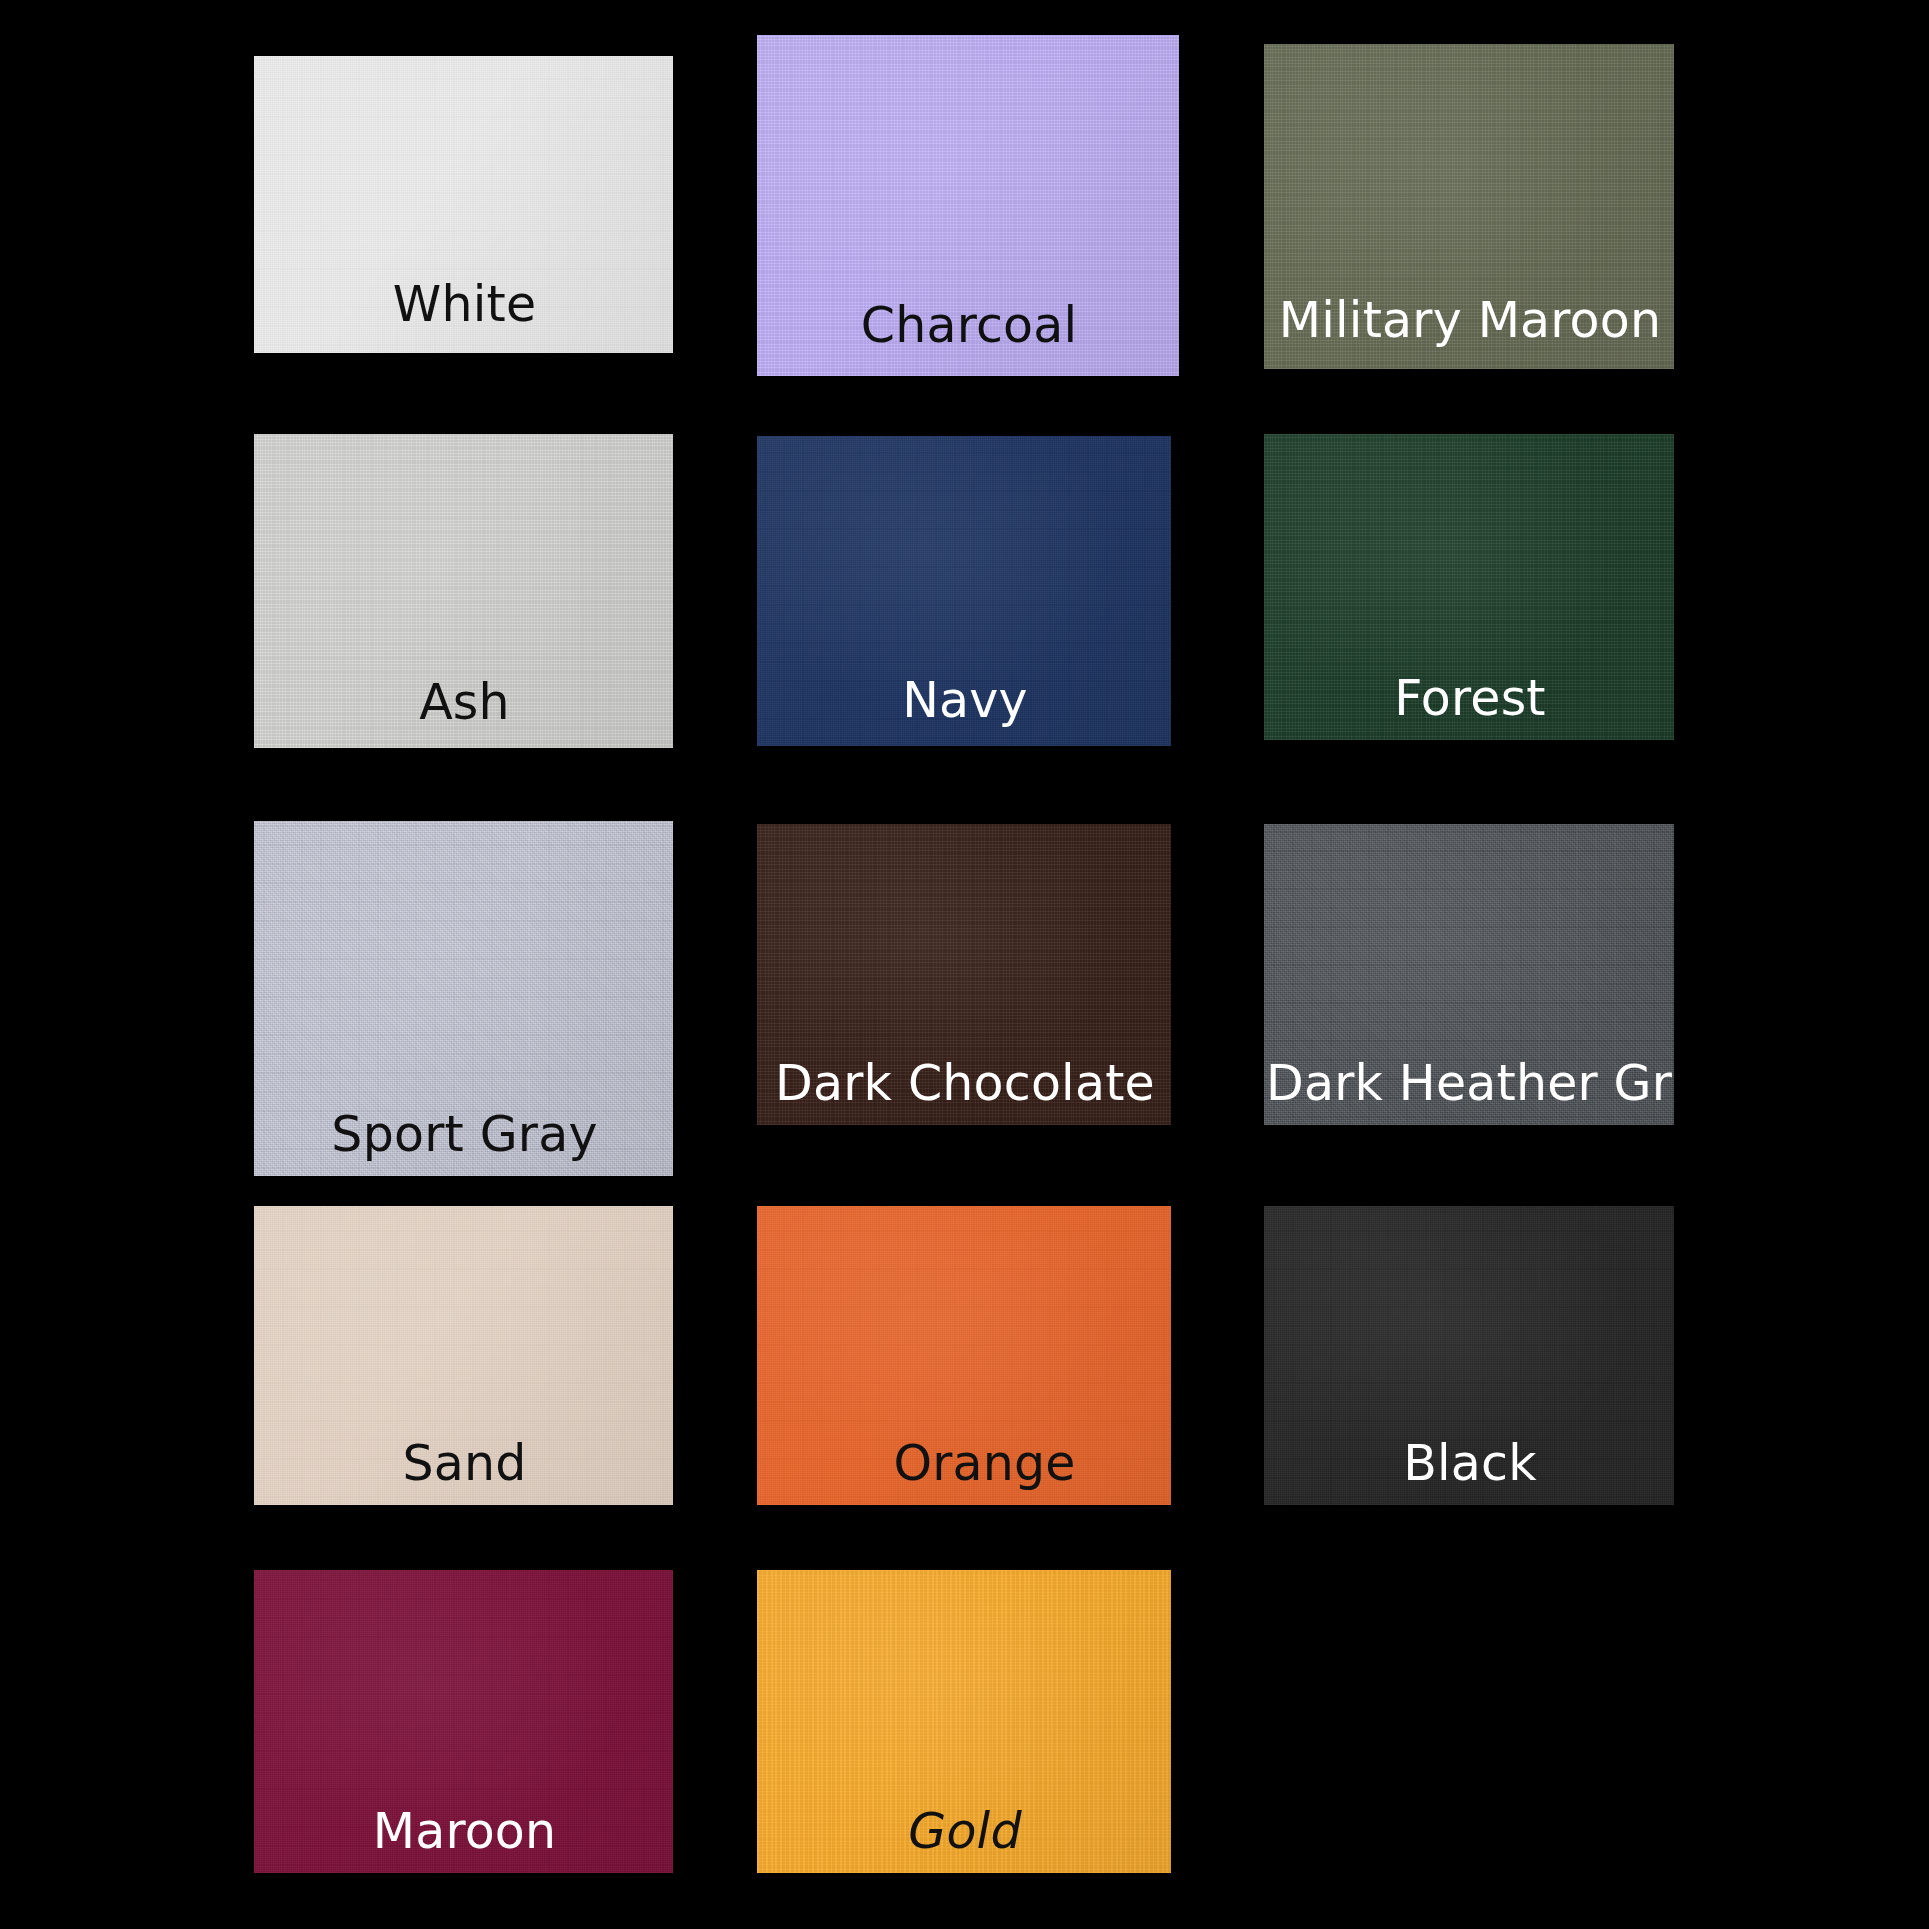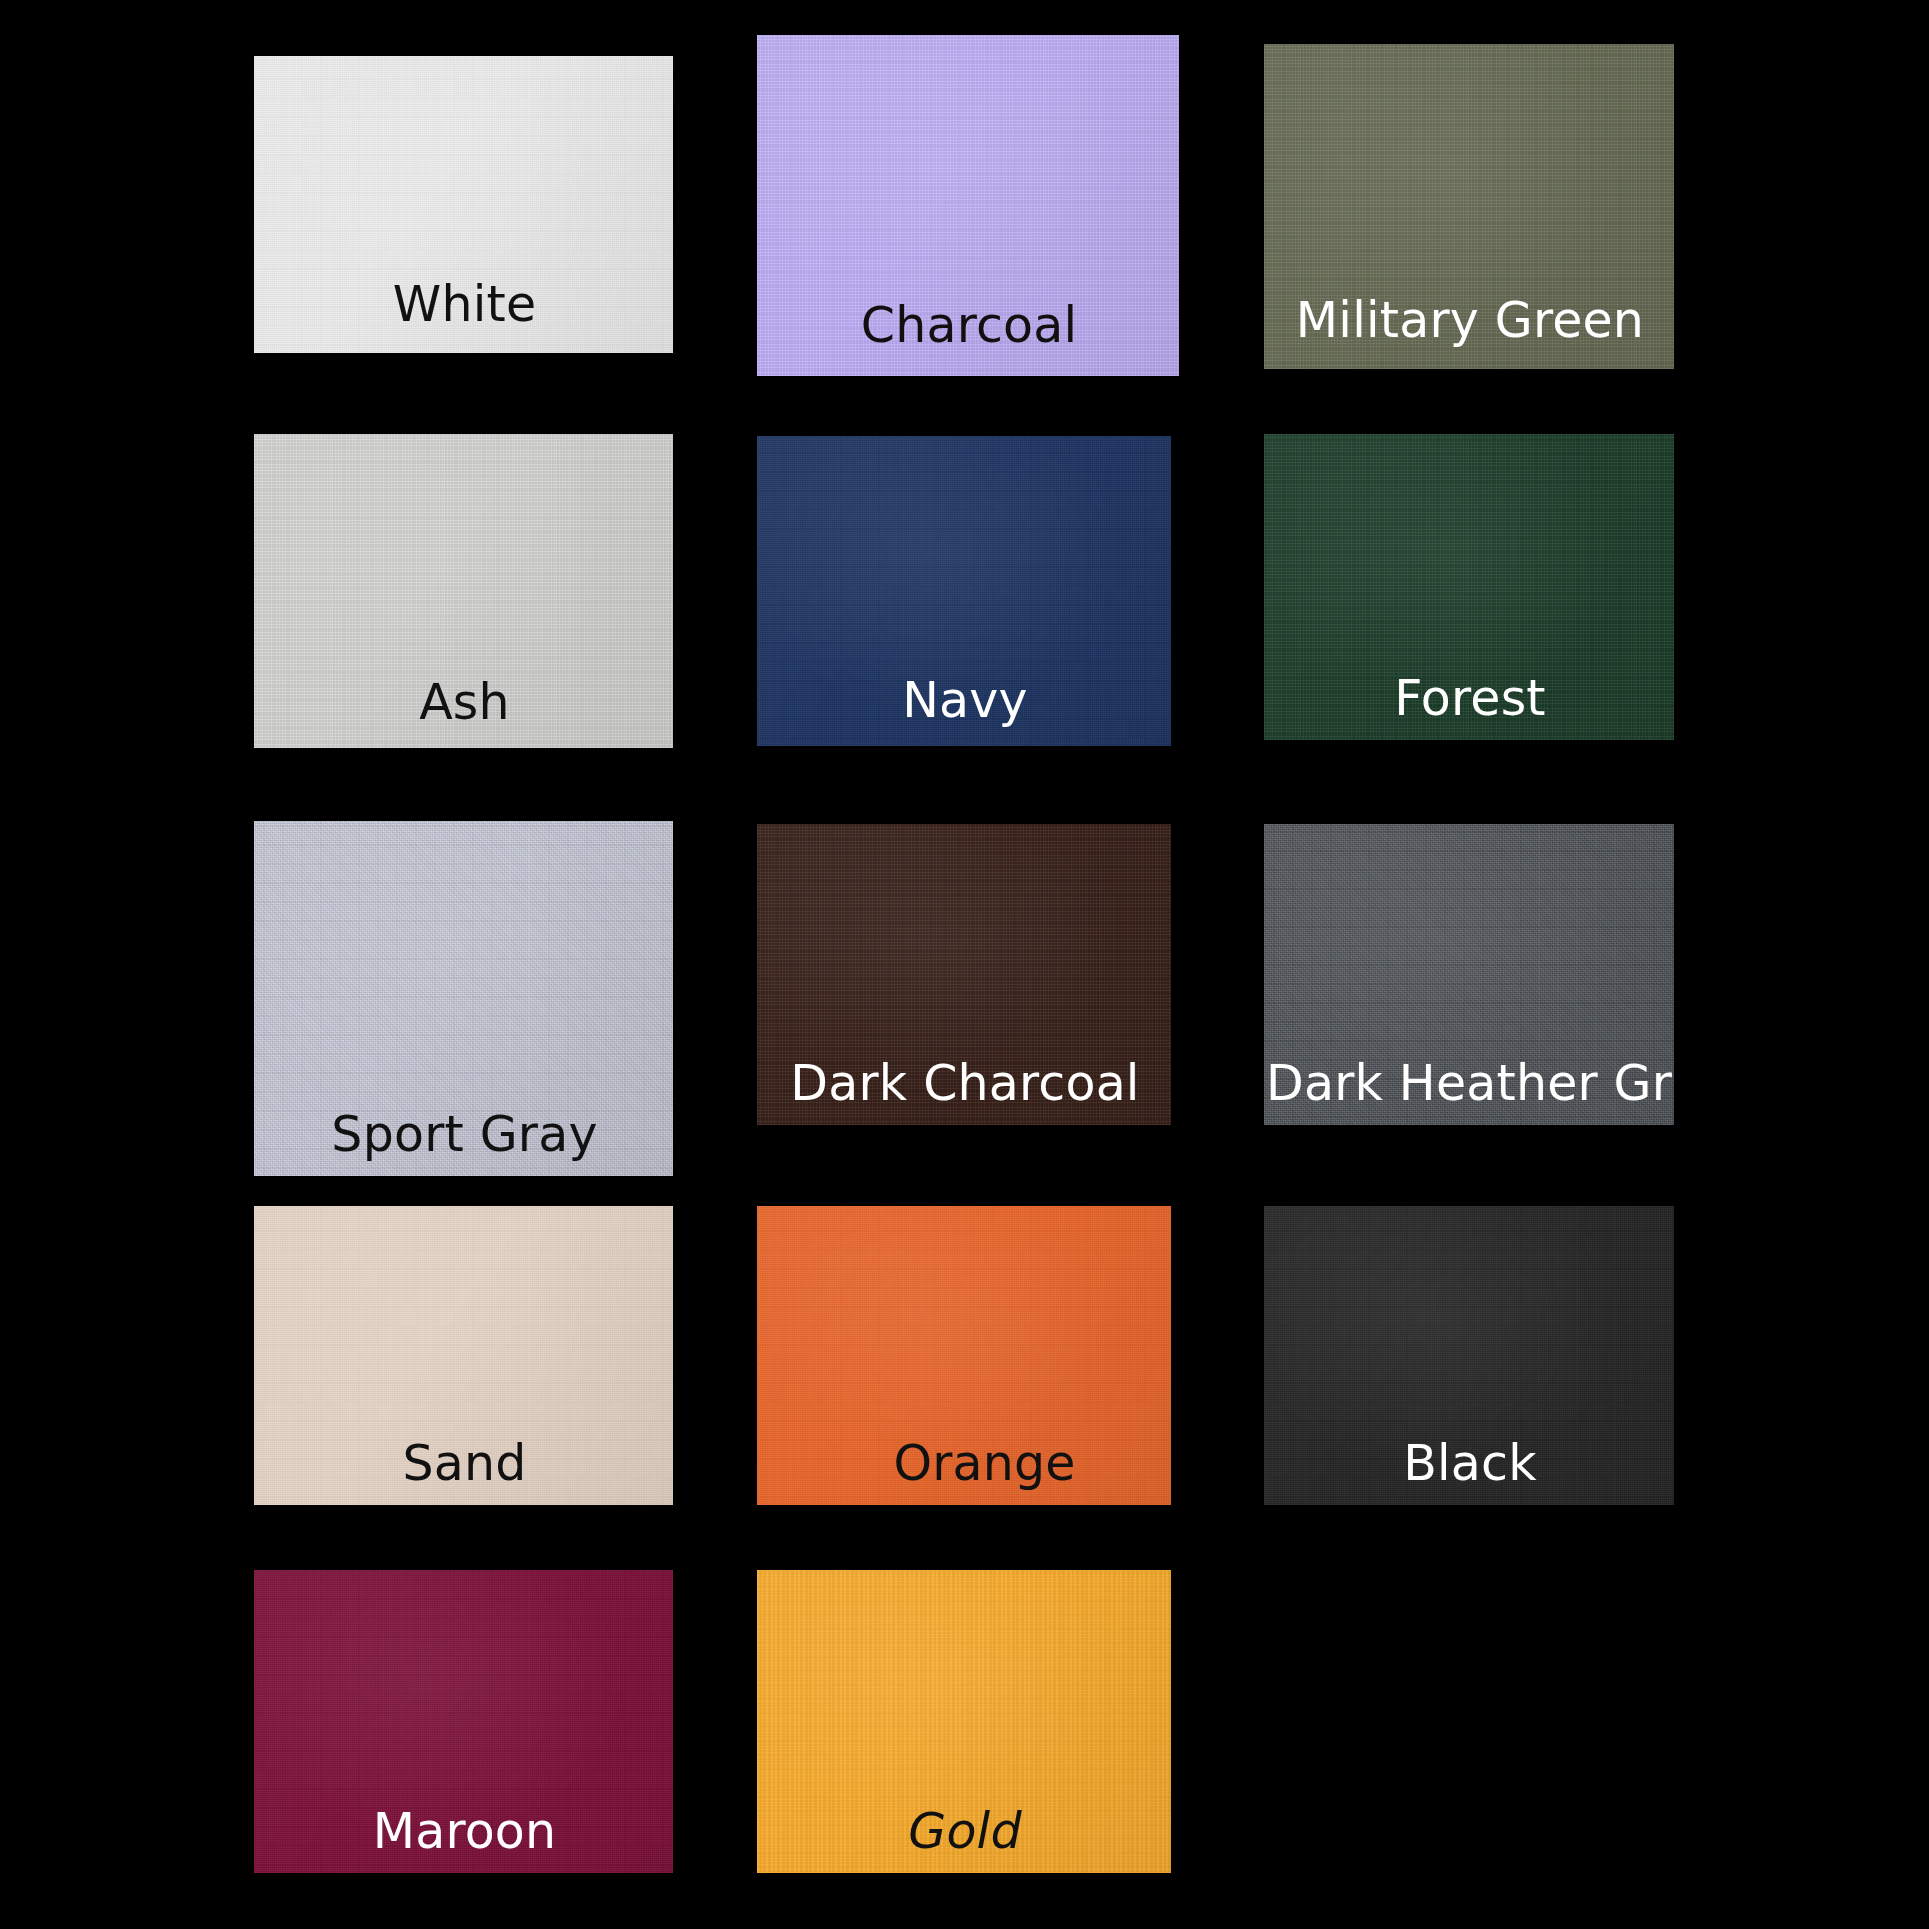--- a/index.html
+++ b/index.html
@@ -77,21 +77,21 @@
       <div class="swatch-label" style="color: rgb(17, 17, 17); font-size: 49px; bottom: 20.4px;">White</div>
     </div>
     <div class="swatch tex-weave" style="left: 757px; top: 35px; width: 422px; height: 341px; background: #c4b5fd;">
       <div class="swatch-fabric"></div>
       <div class="swatch-shade" style="background: radial-gradient(at 42% 38%, rgba(255, 255, 255, 0.055) 0%, rgba(255, 255, 255, 0) 58%), linear-gradient(125deg, rgba(255, 255, 255, 0.035) 0%, rgba(0, 0, 0, 0) 42%, rgba(0, 0, 0, 0.055) 100%);"></div>
       <div class="swatch-label" style="color: rgb(16, 16, 16); font-size: 49px; bottom: 22px;">Charcoal</div>
     </div>
     <div class="swatch tex-weave" style="left: 1264px; top: 44px; width: 410px; height: 325px; background: rgb(107, 112, 89);">
       <div class="swatch-fabric"></div>
       <div class="swatch-shade" style="background: radial-gradient(at 42% 38%, rgba(255, 255, 255, 0.055) 0%, rgba(255, 255, 255, 0) 58%), linear-gradient(125deg, rgba(255, 255, 255, 0.035) 0%, rgba(0, 0, 0, 0) 42%, rgba(0, 0, 0, 0.055) 100%);"></div>
-      <div class="swatch-label" style="color: rgb(255, 255, 255); font-size: 49px; bottom: 20.4px;">Military Green</div>
+      <div class="swatch-label" style="color: rgb(255, 255, 255); font-size: 49px; bottom: 20.4px;">Military Maroon</div>
     </div>
     <div class="swatch tex-weave" style="left: 254px; top: 434px; width: 419px; height: 314px; background: rgb(217, 218, 216);">
       <div class="swatch-fabric"></div>
       <div class="swatch-shade" style="background: radial-gradient(at 42% 38%, rgba(255, 255, 255, 0.055) 0%, rgba(255, 255, 255, 0) 58%), linear-gradient(125deg, rgba(255, 255, 255, 0.035) 0%, rgba(0, 0, 0, 0) 42%, rgba(0, 0, 0, 0.055) 100%);"></div>
       <div class="swatch-label" style="color: rgb(17, 17, 17); font-size: 49px; bottom: 16.7px;">Ash</div>
     </div>
     <div class="swatch tex-plain" style="left: 757px; top: 436px; width: 414px; height: 310px; background: rgb(29, 52, 97);">
       <div class="swatch-fabric"></div>
       <div class="swatch-shade" style="background: radial-gradient(at 42% 38%, rgba(255, 255, 255, 0.055) 0%, rgba(255, 255, 255, 0) 58%), linear-gradient(125deg, rgba(255, 255, 255, 0.035) 0%, rgba(0, 0, 0, 0) 42%, rgba(0, 0, 0, 0.055) 100%);"></div>
       <div class="swatch-label" style="color: rgb(255, 255, 255); font-size: 49px; bottom: 16.7px;">Navy</div>
@@ -102,21 +102,21 @@
       <div class="swatch-label" style="color: rgb(255, 255, 255); font-size: 49px; bottom: 13px;">Forest</div>
     </div>
     <div class="swatch tex-heather" style="left: 254px; top: 821px; width: 419px; height: 355px; background: rgb(201, 204, 219);">
       <div class="swatch-fabric"></div>
       <div class="swatch-shade" style="background: radial-gradient(at 42% 38%, rgba(255, 255, 255, 0.055) 0%, rgba(255, 255, 255, 0) 58%), linear-gradient(125deg, rgba(255, 255, 255, 0.035) 0%, rgba(0, 0, 0, 0) 42%, rgba(0, 0, 0, 0.055) 100%);"></div>
       <div class="swatch-label" style="color: rgb(17, 17, 17); font-size: 49px; bottom: 13px;">Sport Gray</div>
     </div>
     <div class="swatch tex-weave" style="left: 757px; top: 824px; width: 414px; height: 301px; background: rgb(58, 33, 26);">
       <div class="swatch-fabric"></div>
       <div class="swatch-shade" style="background: radial-gradient(at 42% 38%, rgba(255, 255, 255, 0.055) 0%, rgba(255, 255, 255, 0) 58%), linear-gradient(125deg, rgba(255, 255, 255, 0.035) 0%, rgba(0, 0, 0, 0) 42%, rgba(0, 0, 0, 0.055) 100%);"></div>
-      <div class="swatch-label" style="color: rgb(255, 255, 255); font-size: 49px; bottom: 13px;">Dark Charcoal</div>
+      <div class="swatch-label" style="color: rgb(255, 255, 255); font-size: 49px; bottom: 13px;">Dark Chocolate</div>
     </div>
     <div class="swatch tex-heather" style="left: 1264px; top: 824px; width: 410px; height: 301px; background: rgb(75, 80, 85);">
       <div class="swatch-fabric"></div>
       <div class="swatch-shade" style="background: radial-gradient(at 42% 38%, rgba(255, 255, 255, 0.055) 0%, rgba(255, 255, 255, 0) 58%), linear-gradient(125deg, rgba(255, 255, 255, 0.035) 0%, rgba(0, 0, 0, 0) 42%, rgba(0, 0, 0, 0.055) 100%);"></div>
       <div class="swatch-label" style="color: rgb(255, 255, 255); font-size: 49px; bottom: 13px;">Dark Heather Gray</div>
     </div>
     <div class="swatch tex-plain" style="left: 254px; top: 1206px; width: 419px; height: 299px; background: rgb(229, 212, 198);">
       <div class="swatch-fabric"></div>
       <div class="swatch-shade" style="background: radial-gradient(at 42% 38%, rgba(255, 255, 255, 0.055) 0%, rgba(255, 255, 255, 0) 58%), linear-gradient(125deg, rgba(255, 255, 255, 0.035) 0%, rgba(0, 0, 0, 0) 42%, rgba(0, 0, 0, 0.055) 100%);"></div>
       <div class="swatch-label" style="color: rgb(17, 17, 17); font-size: 49px; bottom: 13px;">Sand</div>

